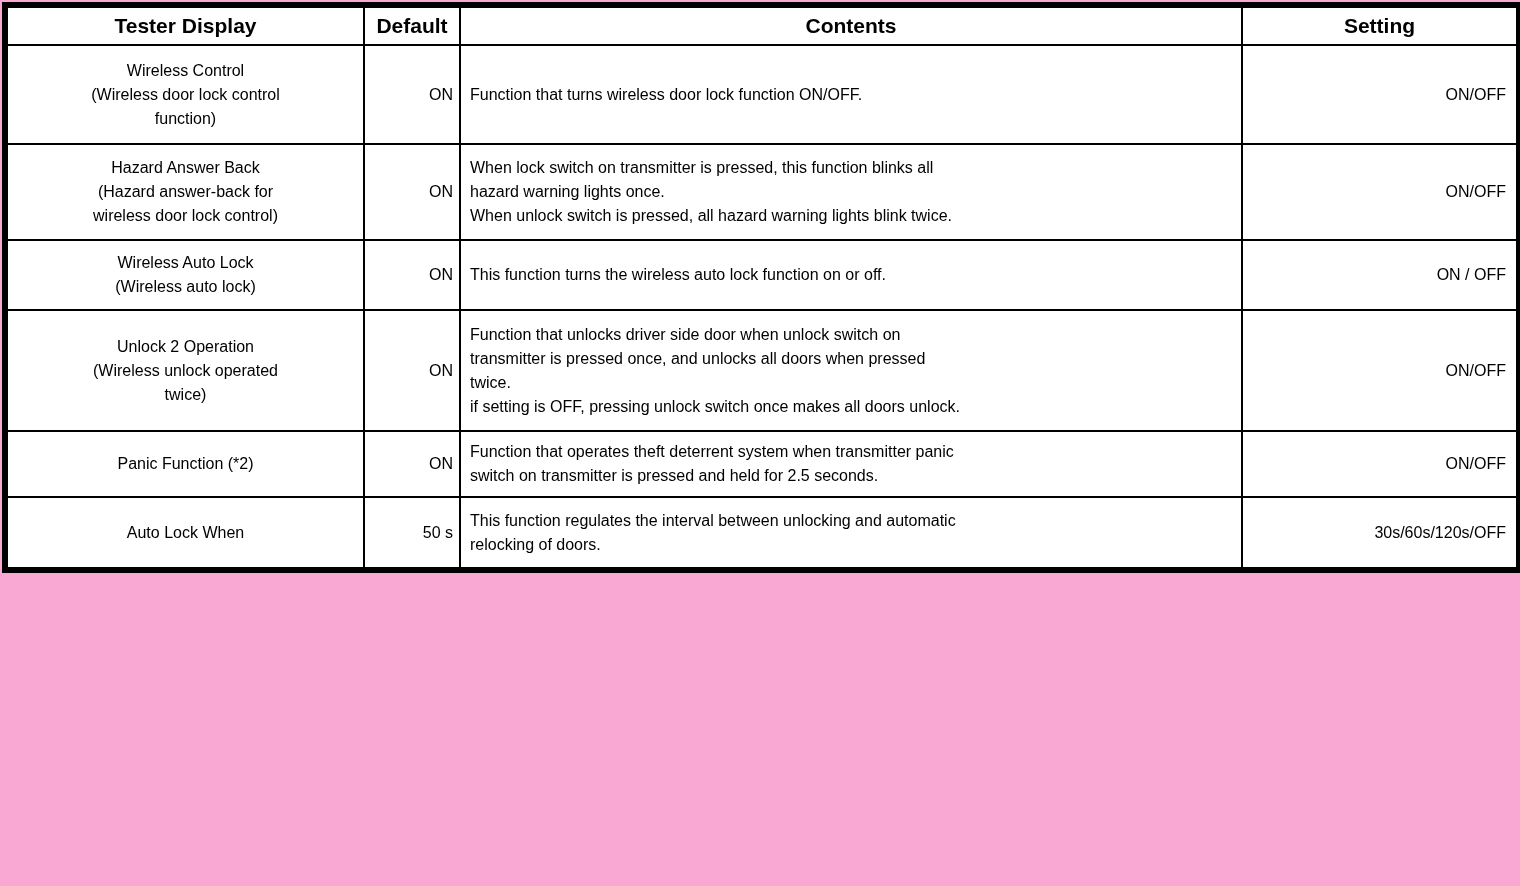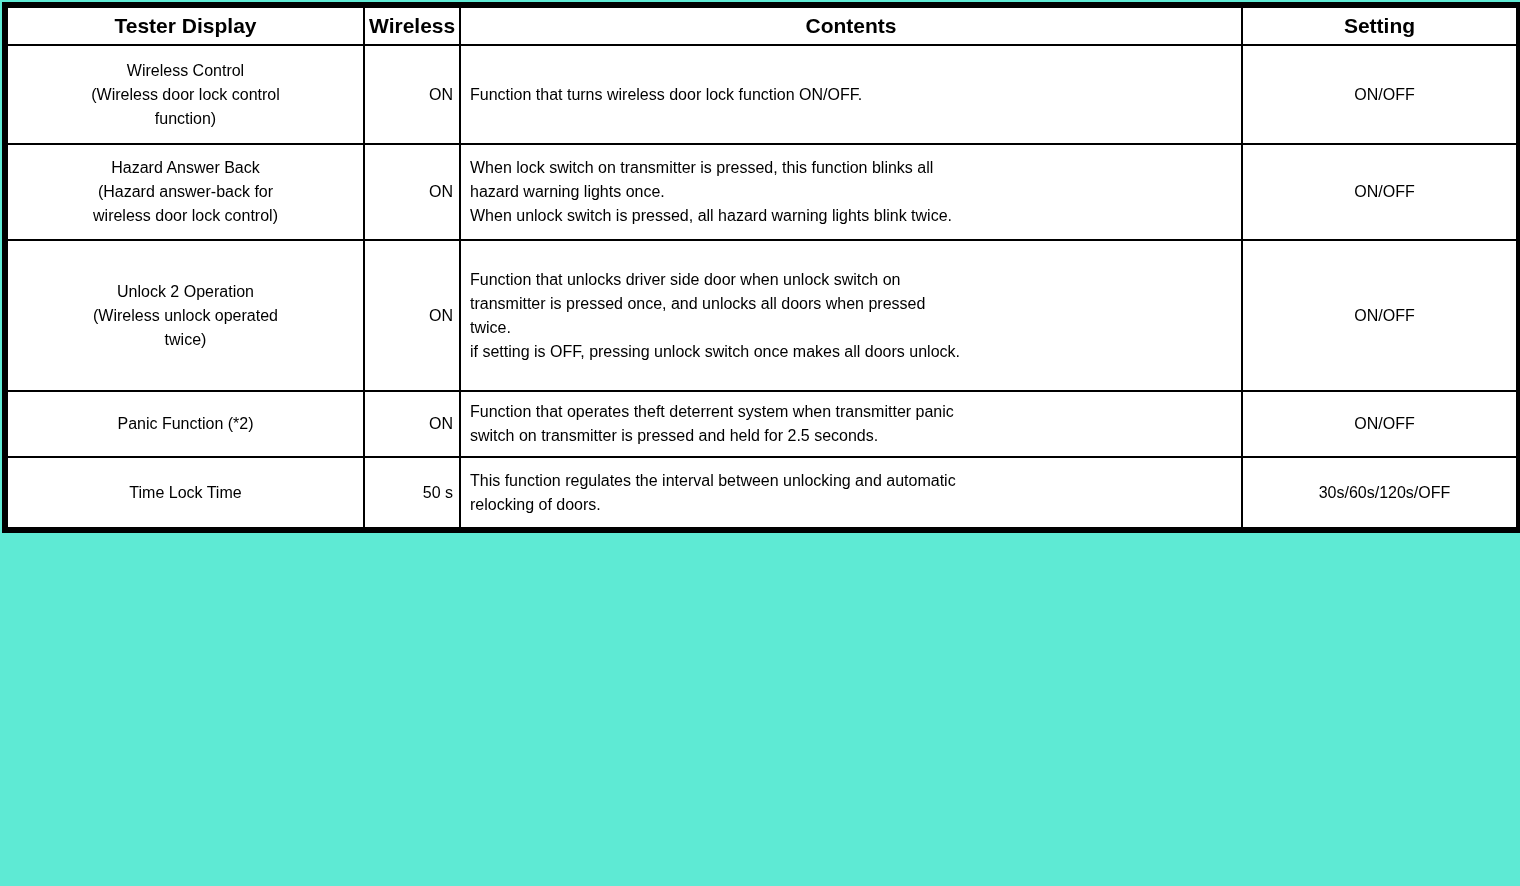--- a/index.html
+++ b/index.html
@@ -5,21 +5,21 @@
   html, body {
     margin: 0;
     padding: 0;
     background: #ffffff;
     color: #000000;
     font-family: "Liberation Sans", sans-serif;
   }
   .page {
     width: 1520px;
     height: 886px;
-    background: #5eead4;
+    background: #f9a8d4;
     box-sizing: border-box;
     padding: 2px;
   }
   table.manual-table {
     border-collapse: collapse;
     table-layout: fixed;
     width: 1514px;
     background: #ffffff;
   }
   table.manual-table, 
@@ -54,51 +54,51 @@
     text-align: right;
     white-space: nowrap;
   }
   .c-contents {
     text-align: left;
     white-space: pre-line;
     padding-left: 9px;
     padding-right: 6px;
   }
   .c-setting {
-    text-align: center;
+    text-align: right;
     white-space: pre-line;
     padding-left: 20px;
     padding-right: 10px;
   }
   tr.h-header  { height: 40px; }
   tr.h-r0 { height: 99px; }
   tr.h-r1 { height: 96px; }
   tr.h-r2 { height: 70px; }
   tr.h-r3 { height: 103px; }
   tr.h-r4 { height: 70px; }
-  tr.h-r5 { height: 151px; margin-top: 32px; }
+  tr.h-r5 { height: 121px; margin-top: 32px; }
   tr.h-r6 { height: 66px; }
   tr.h-r7 { height: 73px; }
   tr.h-r8 { height: 101px; }
 </style>
 </head>
 <body>
 
 <div class="page">
   <table class="manual-table">
     <colgroup>
       <col style="width:359px">
       <col style="width:96px">
       <col style="width:782px">
       <col style="width:277px">
     </colgroup>
     <thead>
       <tr class="h-header">
         <th>Tester Display</th>
-        <th>Wireless</th>
+        <th>Default</th>
         <th>Contents</th>
         <th>Setting</th>
       </tr>
     </thead>
     <tbody>
       <tr class="h-r0">
         <td class="c-display">Wireless Control
 (Wireless door lock control
 function)</td>
         <td class="c-default">ON</td>
@@ -108,40 +108,47 @@
       <tr class="h-r1">
         <td class="c-display">Hazard Answer Back
 (Hazard answer-back for
 wireless door lock control)</td>
         <td class="c-default">ON</td>
         <td class="c-contents">When lock switch on transmitter is pressed, this function blinks all
 hazard warning lights once.
 When unlock switch is pressed, all hazard warning lights blink twice.</td>
         <td class="c-setting">ON/OFF</td>
       </tr>
+      <tr class="h-r2">
+        <td class="c-display">Wireless Auto Lock
+(Wireless auto lock)</td>
+        <td class="c-default">ON</td>
+        <td class="c-contents">This function turns the wireless auto lock function on or off.</td>
+        <td class="c-setting">ON / OFF</td>
+      </tr>
       <tr class="h-r5">
         <td class="c-display">Unlock 2 Operation
 (Wireless unlock operated
 twice)</td>
         <td class="c-default">ON</td>
         <td class="c-contents">Function that unlocks driver side door when unlock switch on
 transmitter is pressed once, and unlocks all doors when pressed
 twice.
 if setting is OFF, pressing unlock switch once makes all doors unlock.</td>
         <td class="c-setting">ON/OFF</td>
       </tr>
       <tr class="h-r6">
         <td class="c-display">Panic Function (*2)</td>
         <td class="c-default">ON</td>
         <td class="c-contents">Function that operates theft deterrent system when transmitter panic
 switch on transmitter is pressed and held for 2.5 seconds.</td>
         <td class="c-setting">ON/OFF</td>
       </tr>
       <tr class="h-r7">
-        <td class="c-display">Time Lock Time</td>
+        <td class="c-display">Auto Lock When</td>
         <td class="c-default">50 s</td>
         <td class="c-contents">This function regulates the interval between unlocking and automatic
 relocking of doors.</td>
         <td class="c-setting">30s/60s/120s/OFF</td>
       </tr>
     </tbody>
   </table>
 </div>
 
 </body></html>

